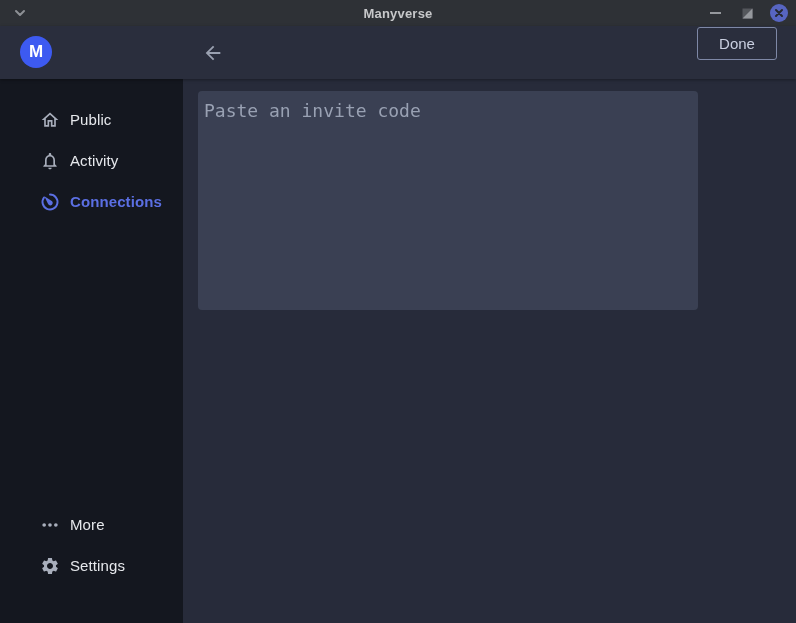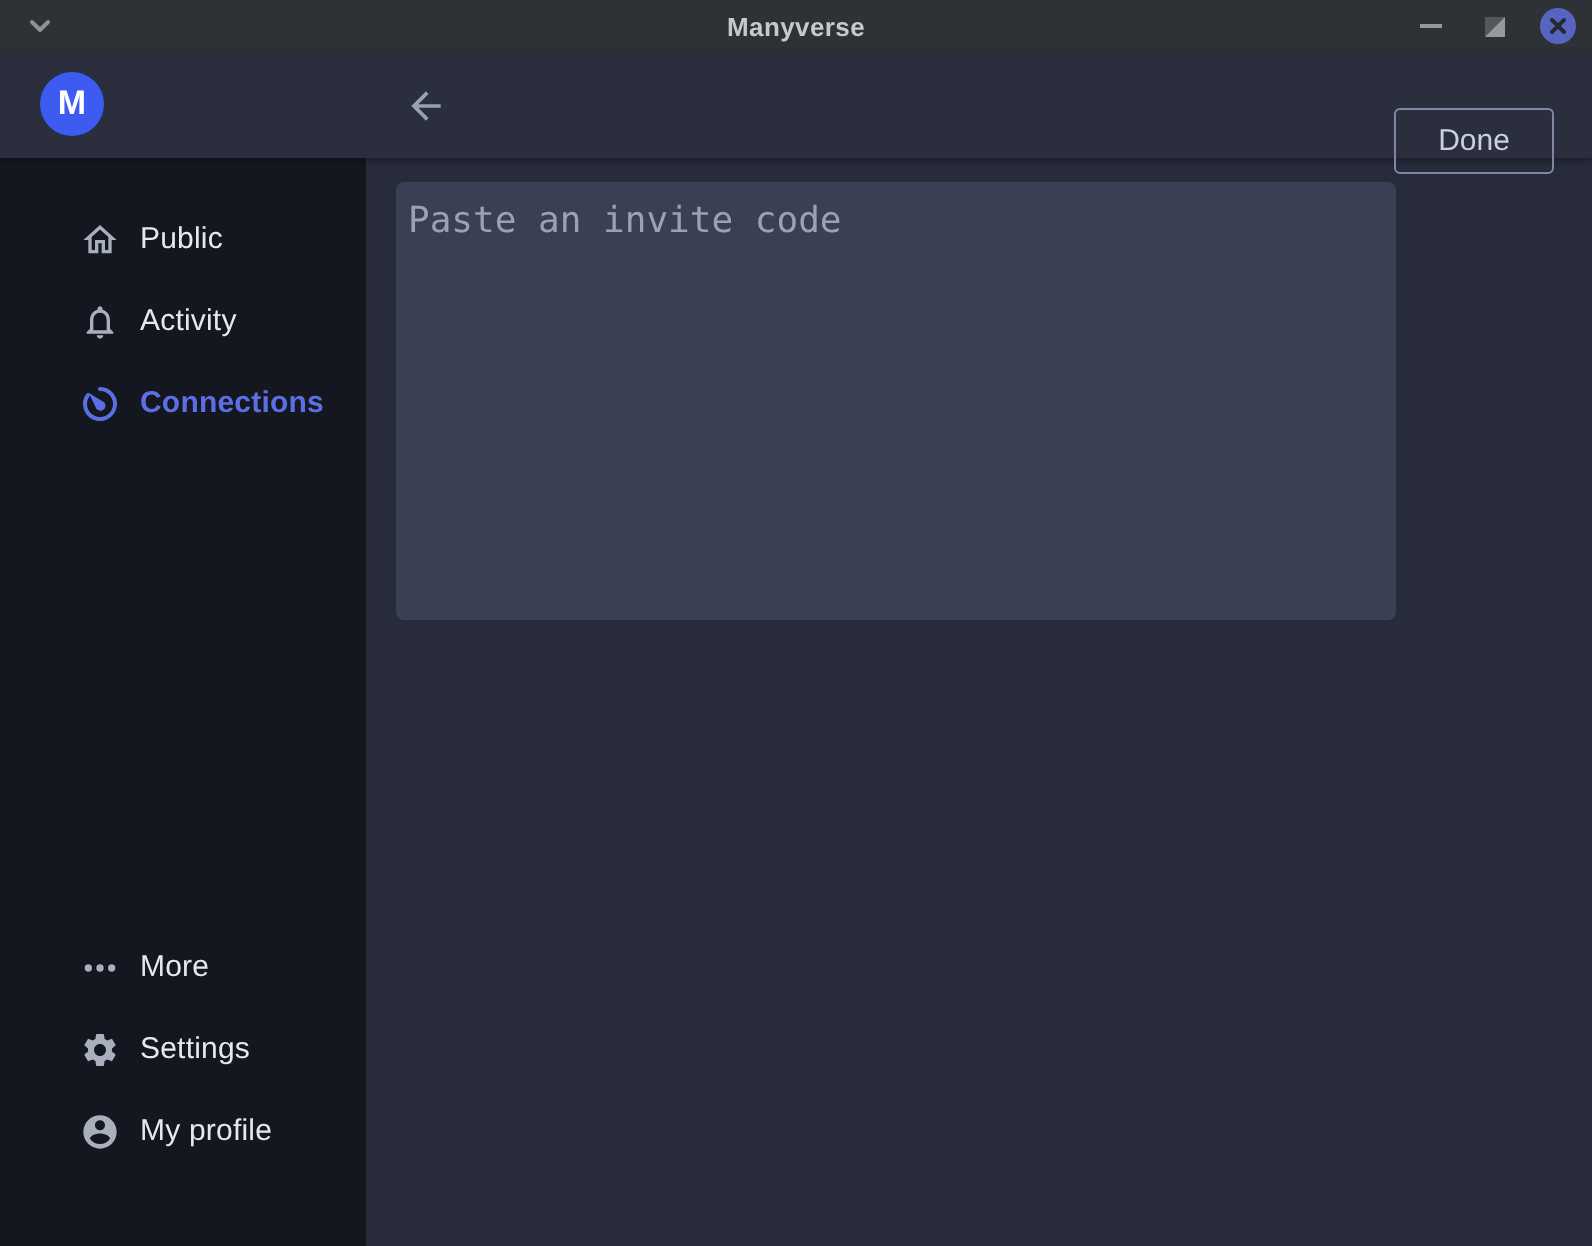--- a/index.html
+++ b/index.html
@@ -40,21 +40,21 @@
   }
   .logo {
     position: absolute; left: 20px; top: 10px; width: 32px; height: 32px;
     border-radius: 50%; background: var(--brand_blue, #3d5af1);
     display: flex; align-items: center; justify-content: center;
     color: #fff; font-weight: 700; font-size: 17px;
   }
   .back { position: absolute; left: 201px; top: 15px; width: 24px; height: 24px;
     cursor: pointer; display: flex; align-items: center; justify-content: center; }
   .done {
-    position: absolute; right: 19px; top: 28px; height: 33px; min-width: 80px;
+    position: absolute; right: 19px; top: 1px; height: 33px; min-width: 80px;
     background: transparent; border: 1px solid #7e88a6; border-radius: 3px;
     color: #c9cfe0; font-size: 15px; font-family: "Liberation Sans", sans-serif;
     padding: 0 21px; cursor: pointer;
   }
 
   
   .bodyrow { flex: 1; display: flex; min-height: 0; }
   .sidebar {
     width: 183px; flex: 0 0 183px; background: #14171f; position: relative;
   }
@@ -173,28 +173,20 @@
 
         <div class="nav-item">
           <span class="nav-icon">
             <svg width="20" height="20" viewBox="0 0 24 24">
                 <path d="M19.14,12.94c0.04-0.3,0.06-0.61,0.06-0.94c0-0.32-0.02-0.64-0.07-0.94l2.03-1.58c0.18-0.14,0.23-0.41,0.12-0.61 l-1.92-3.32c-0.12-0.22-0.37-0.29-0.59-0.22l-2.39,0.96c-0.5-0.38-1.03-0.7-1.62-0.94L14.4,2.81c-0.04-0.24-0.24-0.41-0.48-0.41 h-3.84c-0.24,0-0.43,0.17-0.47,0.41L9.25,5.35C8.66,5.59,8.12,5.92,7.63,6.29L5.24,5.33c-0.22-0.08-0.47,0-0.59,0.22L2.74,8.87 C2.62,9.08,2.66,9.34,2.86,9.48l2.03,1.58C4.84,11.36,4.8,11.69,4.8,12s0.02,0.64,0.07,0.94l-2.03,1.58 c-0.18,0.14-0.23,0.41-0.12,0.61l1.92,3.32c0.12,0.22,0.37,0.29,0.59,0.22l2.39-0.96c0.5,0.38,1.03,0.7,1.62,0.94l0.36,2.54 c0.05,0.24,0.24,0.41,0.48,0.41h3.84c0.24,0,0.44-0.17,0.47-0.41l0.36-2.54c0.59-0.24,1.13-0.56,1.62-0.94l2.39,0.96 c0.22,0.08,0.47,0,0.59-0.22l1.92-3.32c0.12-0.22,0.07-0.47-0.12-0.61L19.14,12.94z M12,15.6c-1.98,0-3.6-1.62-3.6-3.6 s1.62-3.6,3.6-3.6s3.6,1.62,3.6,3.6S13.98,15.6,12,15.6z" fill="#a9afbc"></path>
               </svg>
           </span>
           <span class="nav-label">Settings</span>
         </div>
 
-        <div class="nav-item">
-          <span class="nav-icon">
-            <svg width="20" height="20" viewBox="0 0 24 24">
-                <path d="M12 2C6.48 2 2 6.48 2 12s4.48 10 10 10 10-4.48 10-10S17.52 2 12 2zm0 3c1.66 0 3 1.34 3 3s-1.34 3-3 3-3-1.34-3-3 1.34-3 3-3zm0 14.2c-2.5 0-4.71-1.28-6-3.22.03-1.99 4-3.08 6-3.08 1.99 0 5.97 1.09 6 3.08-1.29 1.94-3.5 3.22-6 3.22z" fill="#a9afbc"></path>
-              </svg>
-          </span>
-          <span class="nav-label">My profile</span>
-        </div>
 
       </div>
     </nav>
 
     <main class="main">
       <textarea class="invite" autofocus="" spellcheck="false" placeholder="Paste an invite code" style=""></textarea>
     </main>
   </div>
 
 </div>

